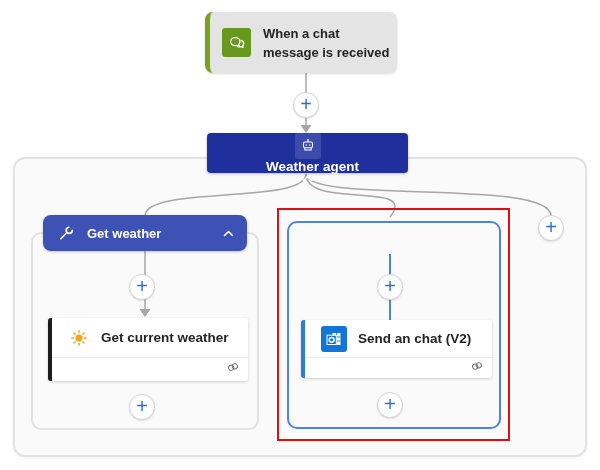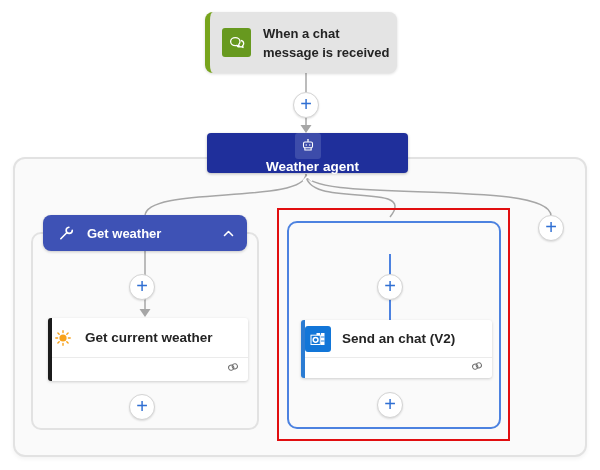--- a/index.html
+++ b/index.html
@@ -45,21 +45,21 @@
   .branch-header.left { left:43px; top:215px; width:204px; }
   .branch-header.right { left:293px; top:216px; width:195px; border:2px solid #6d9eea; }
   .branch-title { flex:1; margin-left:11px; color:#ffffff; font-size:13px; font-weight:700; }
   .chevron-btn { width:16px; display:flex; align-items:center; justify-content:center; cursor:pointer; }
 
   
   .action-card { position:absolute; background:#ffffff; border-radius:3px; z-index:4;
     box-shadow:0 1px 3px rgba(0,0,0,.18); cursor:pointer; }
   .action-card.left { left:48px; top:318px; width:200px; height:63px; border-left:4px solid #1b1b1b; }
   .action-card.right { left:301px; top:320px; width:191px; height:58px; border-left:4px solid #2b7cd3; }
-  .action-row1 { display:flex; align-items:center; }
+  .action-row1 { display:flex; align-items:center; padding-left:16px; }
   .action-card.left  .action-row1 { height:39px; }
   .action-card.right .action-row1 { height:37px; }
   .action-row2 { border-top:1px solid #ebebeb; display:flex; align-items:center;
     justify-content:flex-end; padding-right:8px; }
   .action-card.left  .action-row2 { height:23px; }
   .action-card.right .action-row2 { height:20px; }
   .action-title { margin-left:11px; font-size:13.5px; font-weight:600; color:#242424; }
   .op-icon { width:22px; height:22px; display:flex; align-items:center; justify-content:center; flex:none; }
   .outlook-box { width:26px; height:26px; background:#1276d8; border-radius:3px;
     display:flex; align-items:center; justify-content:center; flex:none; }

